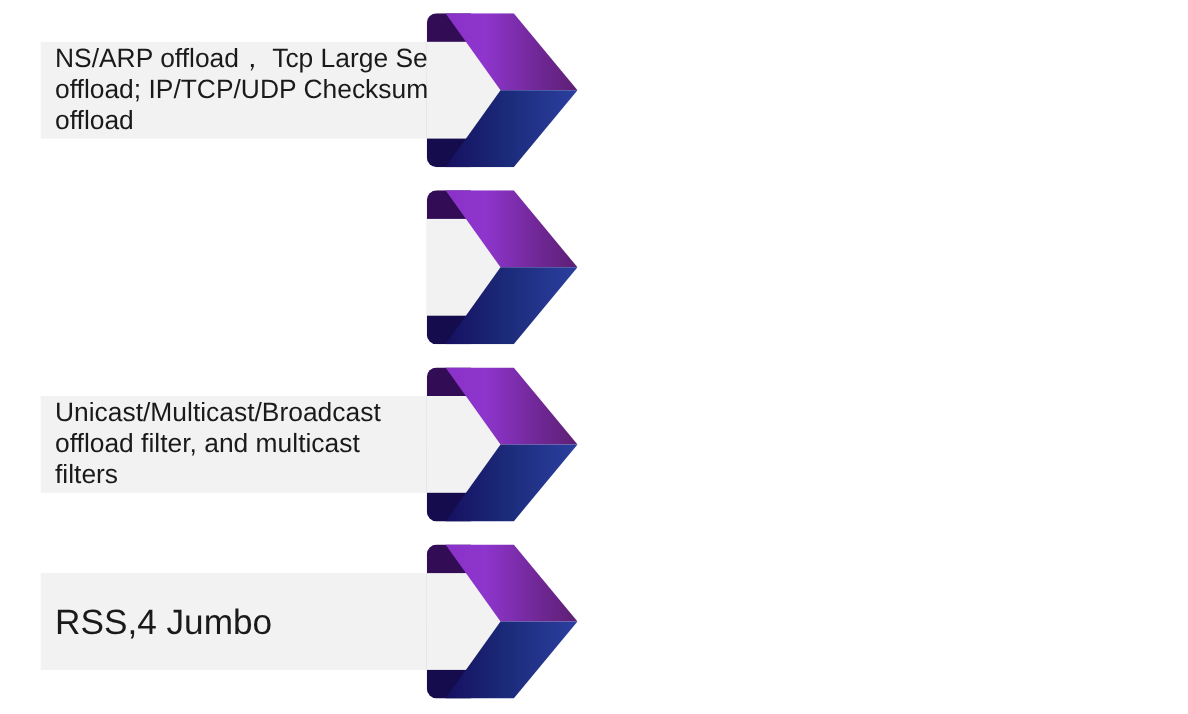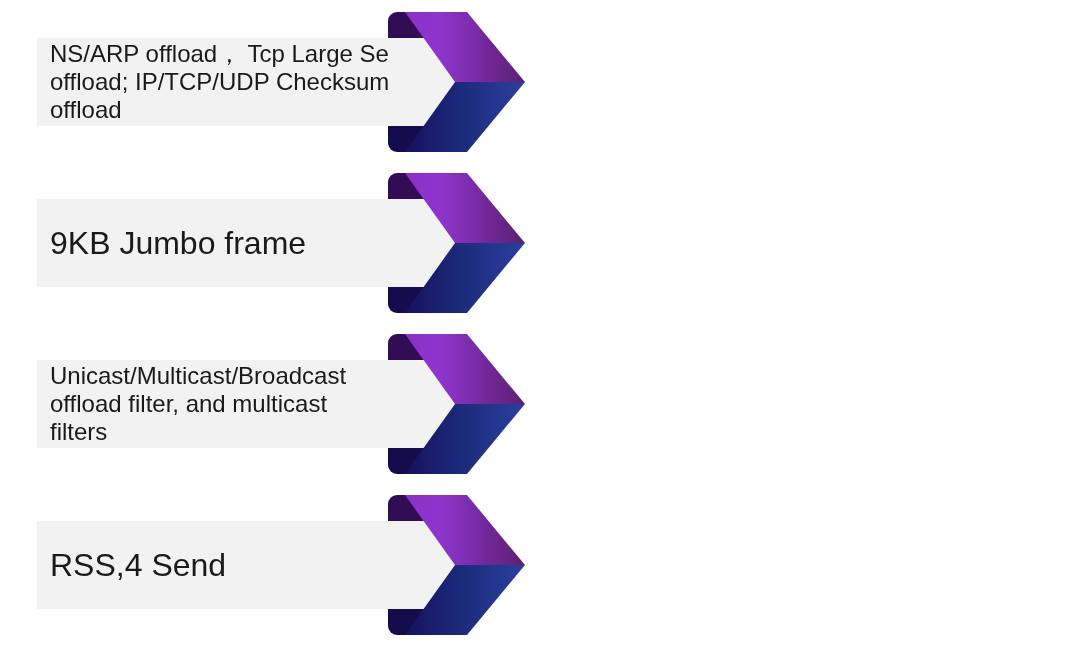--- a/index.html
+++ b/index.html
@@ -87,23 +87,20 @@
       <path d="M67 70 H137 L79 140 H17 Z" fill="url(#gradNavy)"></path>
     </svg>
   </div>
 
   <div class="feature-item col-right">
     
     
   </div>
 
   <div class="feature-item col-left">
-    <div class="bar">
-      <div class="label large">9KB Jumbo frame</div>
-    </div>
     <svg class="arrow" viewBox="0 0 137 140">
       <path d="M9 0 H40 V70 H0 V9 A9 9 0 0 1 9 0 Z" fill="#330c56"></path>
       <path d="M0 70 H40 V140 H9 A9 9 0 0 1 0 131 Z" fill="#150c4e"></path>
       <rect x="0" y="26" width="76" height="88" fill="#f2f2f2"></rect>
       <path d="M17 0 H79 L137 70 H67 Z" fill="url(#gradPurple)"></path>
       <path d="M67 70 H137 L79 140 H17 Z" fill="url(#gradNavy)"></path>
     </svg>
   </div>
 
   <div class="feature-item col-right">
@@ -126,21 +123,21 @@
     </svg>
   </div>
 
   <div class="feature-item col-right">
     
     
   </div>
 
   <div class="feature-item col-left">
     <div class="bar">
-      <div class="label large">RSS,4 Send</div>
+      <div class="label large">RSS,4 Jumbo</div>
     </div>
     <svg class="arrow" viewBox="0 0 137 140">
       <path d="M9 0 H40 V70 H0 V9 A9 9 0 0 1 9 0 Z" fill="#330c56"></path>
       <path d="M0 70 H40 V140 H9 A9 9 0 0 1 0 131 Z" fill="#150c4e"></path>
       <rect x="0" y="26" width="76" height="88" fill="#f2f2f2"></rect>
       <path d="M17 0 H79 L137 70 H67 Z" fill="url(#gradPurple)"></path>
       <path d="M67 70 H137 L79 140 H17 Z" fill="url(#gradNavy)"></path>
     </svg>
   </div>
 

